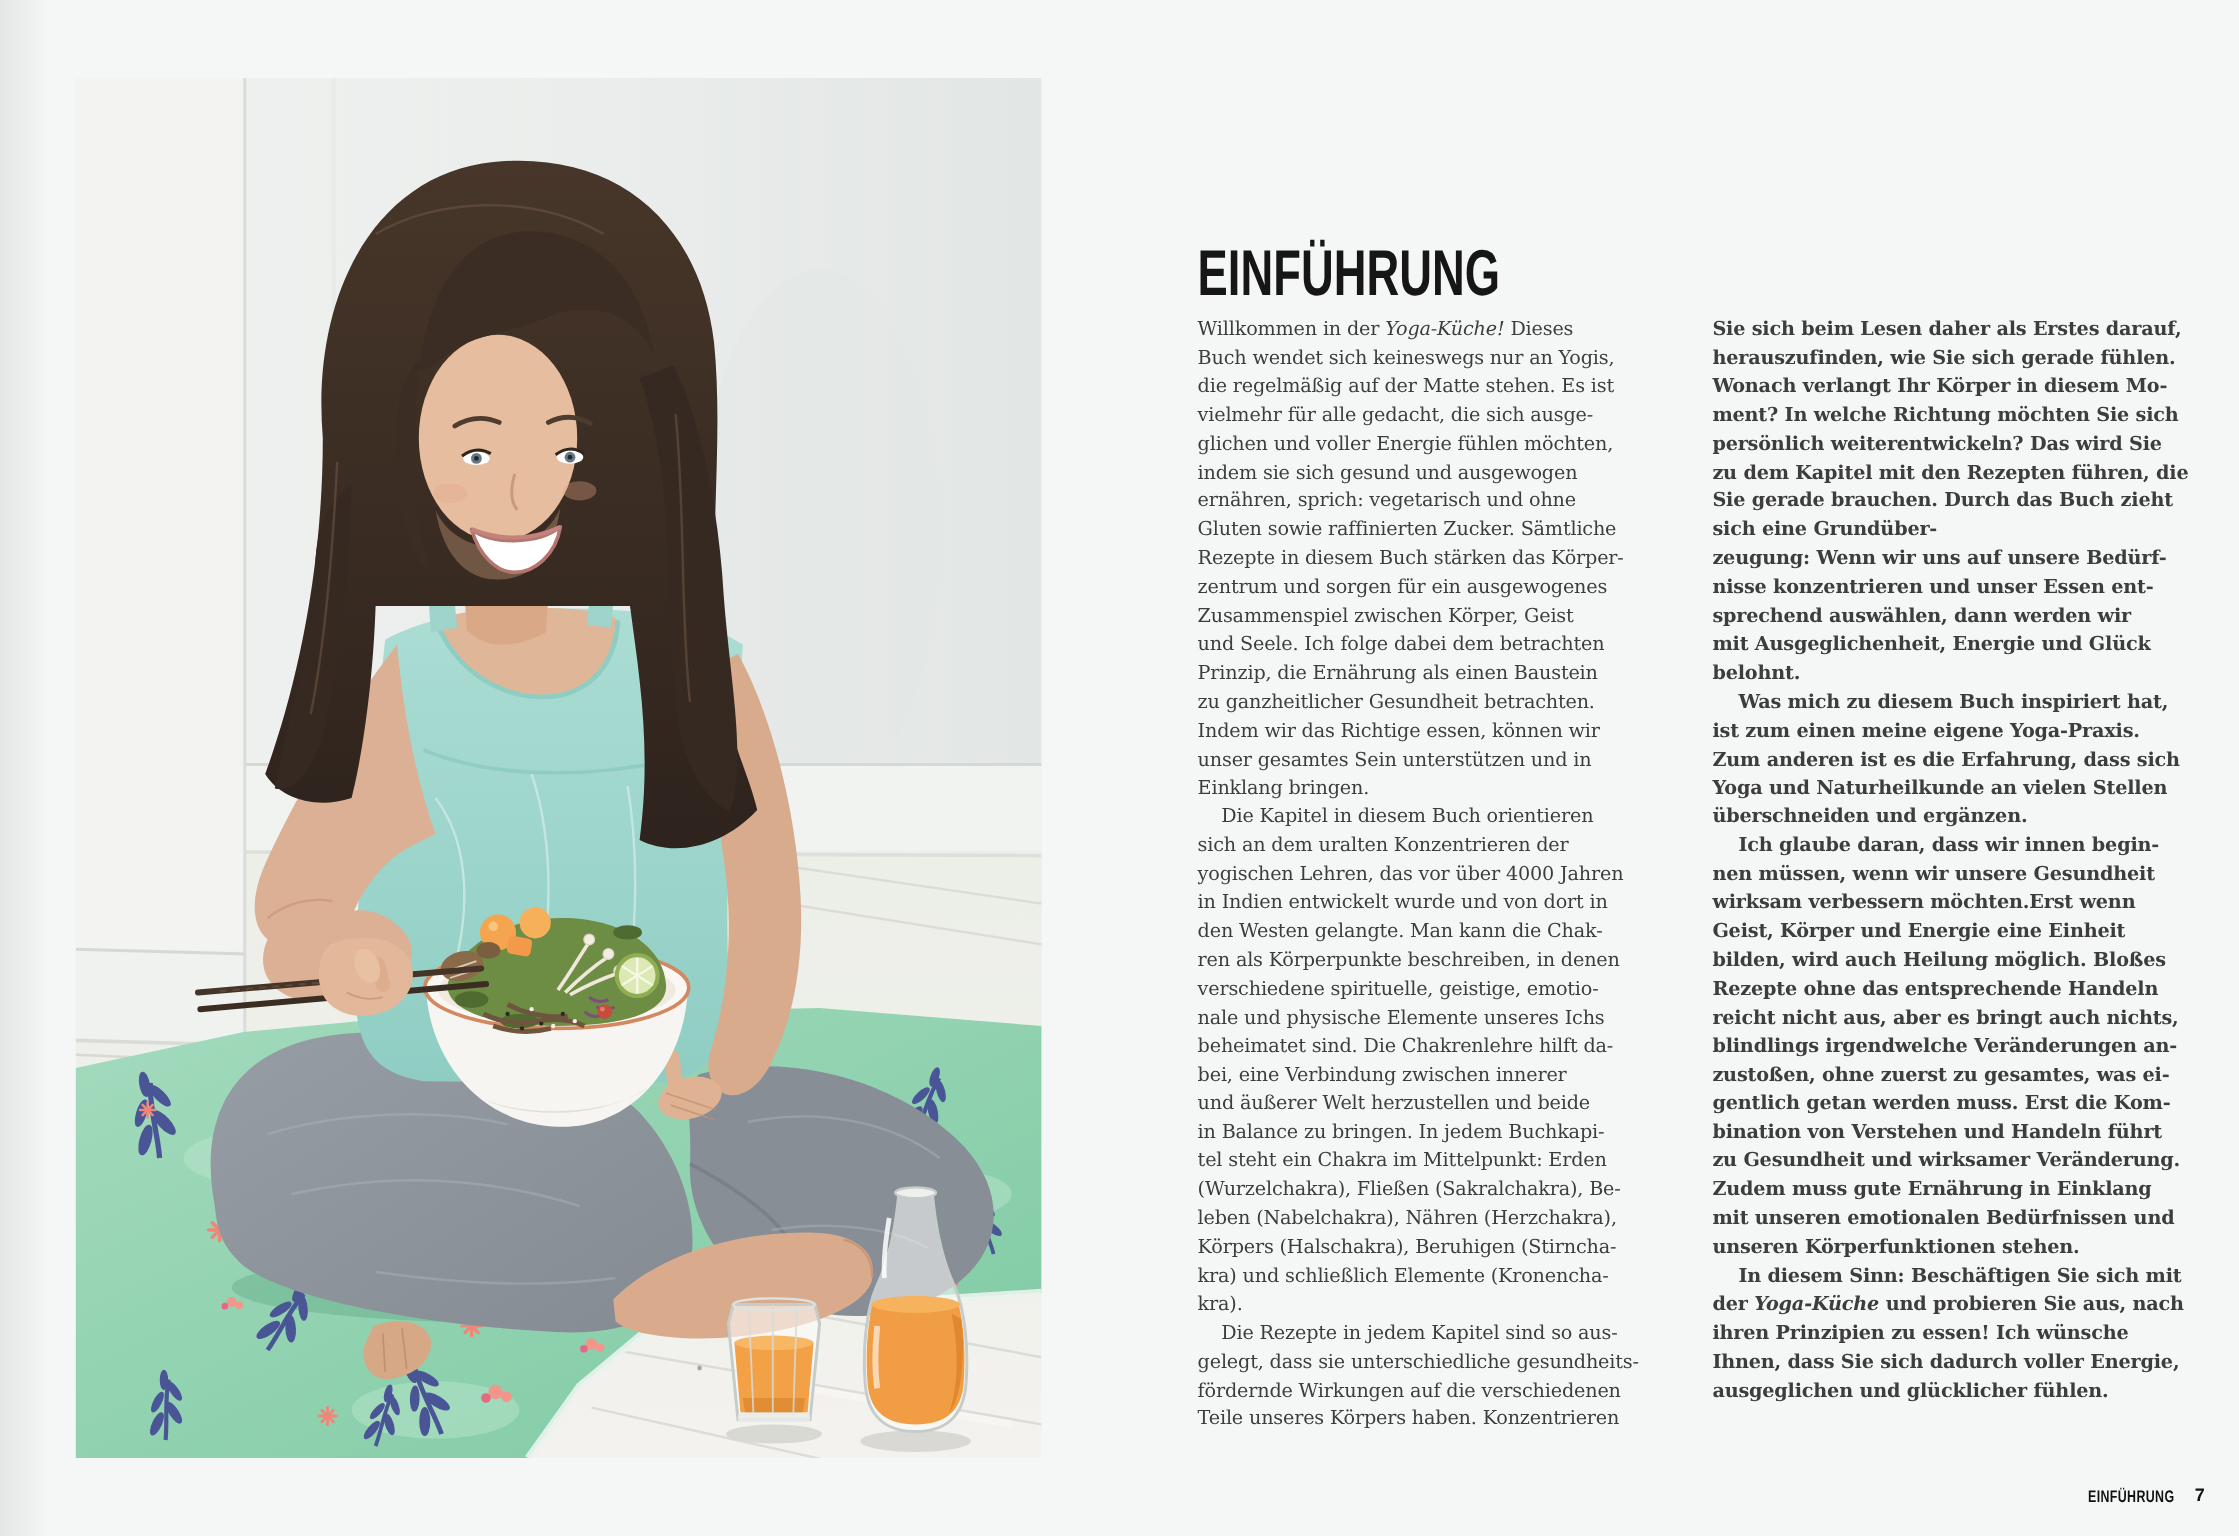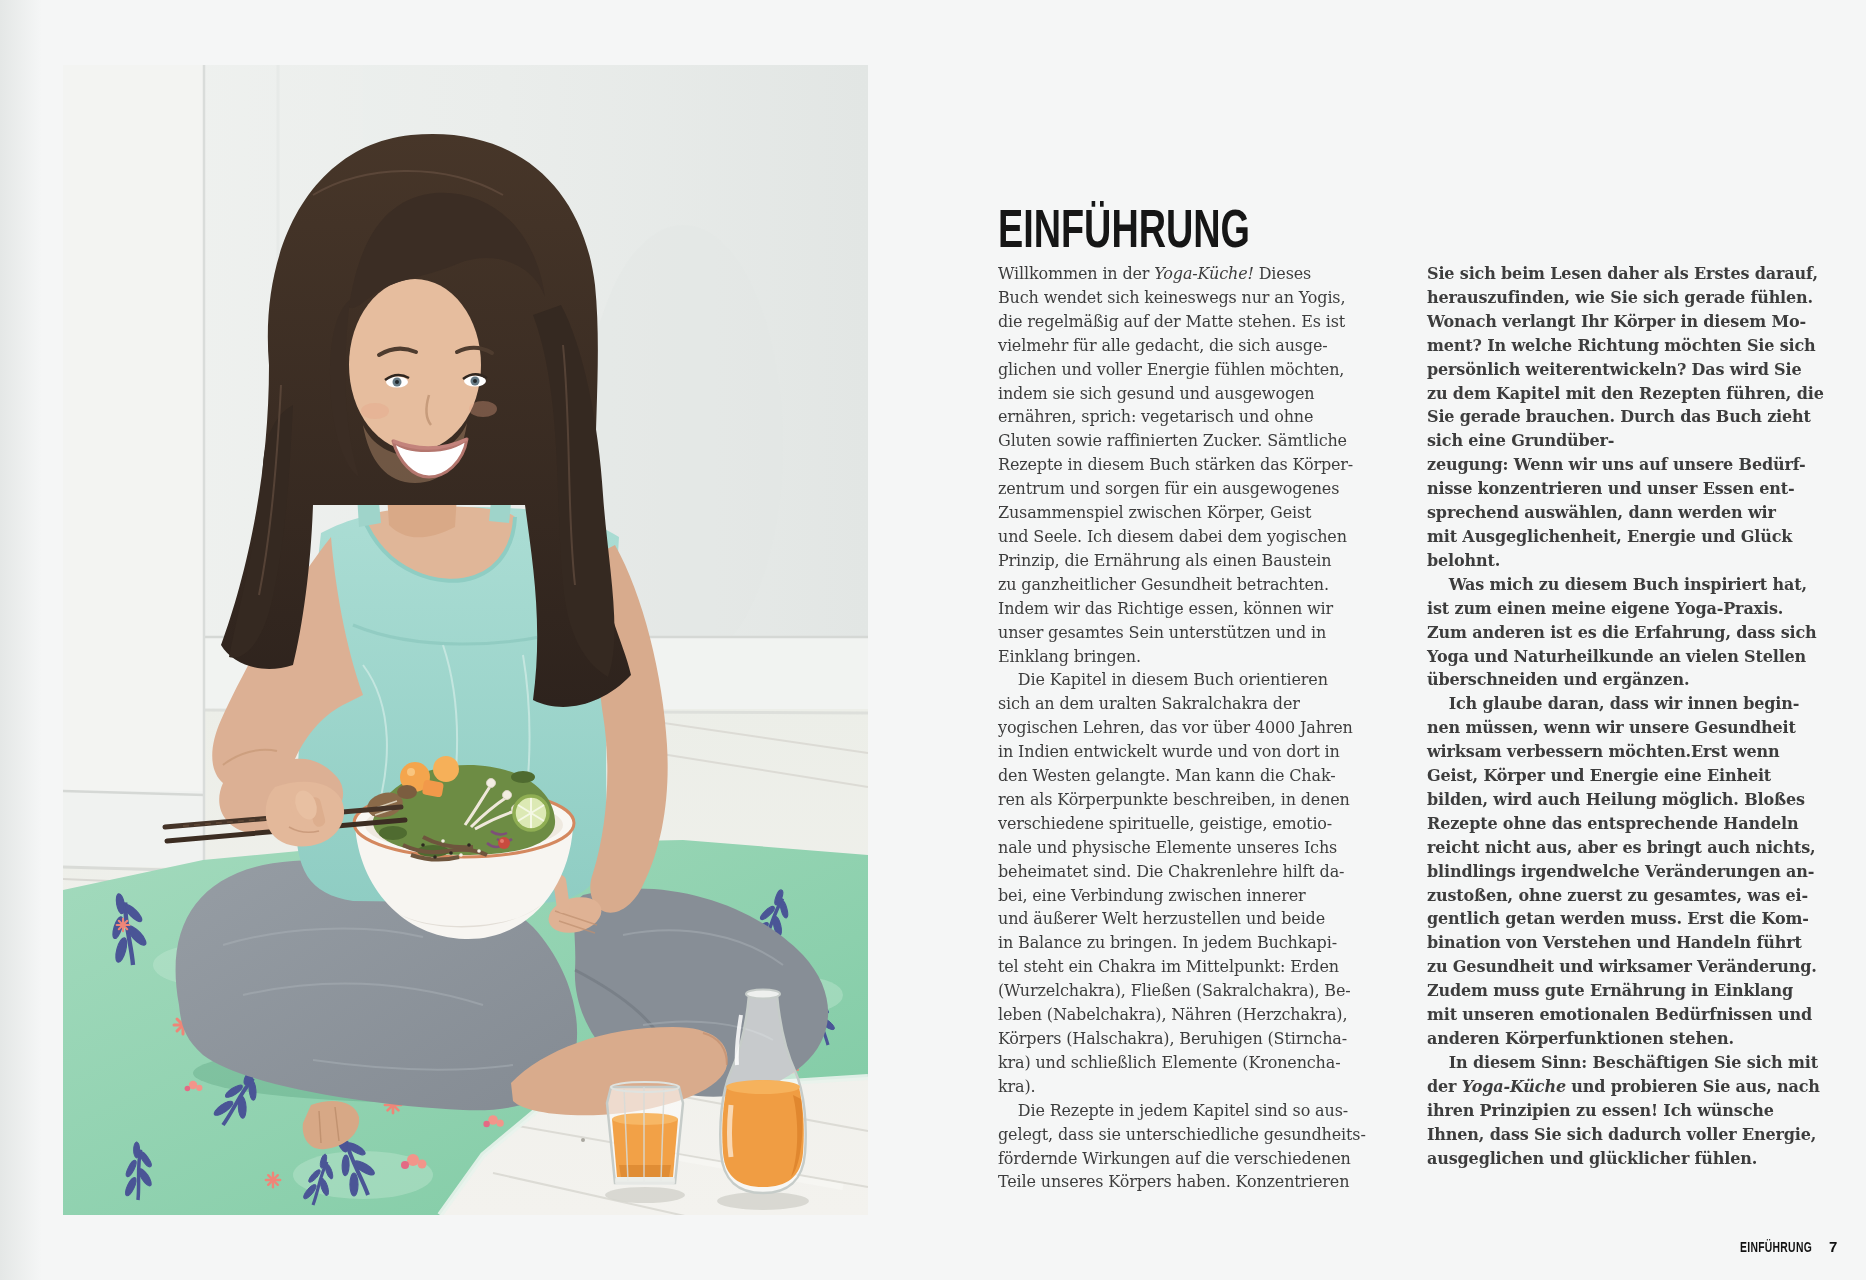--- a/index.html
+++ b/index.html
@@ -387,28 +387,28 @@
     <div class="line"><span>Buch wendet sich keineswegs nur an Yogis,</span></div>
     <div class="line"><span>die regelmäßig auf der Matte stehen. Es ist</span></div>
     <div class="line"><span>vielmehr für alle gedacht, die sich ausge-</span></div>
     <div class="line"><span>glichen und voller Energie fühlen möchten,</span></div>
     <div class="line"><span>indem sie sich gesund und ausgewogen</span></div>
     <div class="line"><span>ernähren, sprich: vegetarisch und ohne</span></div>
     <div class="line"><span>Gluten sowie raffinierten Zucker. Sämtliche</span></div>
     <div class="line"><span>Rezepte in diesem Buch stärken das Körper-</span></div>
     <div class="line"><span>zentrum und sorgen für ein ausgewogenes</span></div>
     <div class="line"><span>Zusammenspiel zwischen Körper, Geist</span></div>
-    <div class="line"><span>und Seele. Ich diesem dabei dem yogischen</span></div>
+    <div class="line"><span>und Seele. Ich folge dabei dem betrachten</span></div>
     <div class="line"><span>Prinzip, die Ernährung als einen Baustein</span></div>
     <div class="line"><span>zu ganzheitlicher Gesundheit betrachten.</span></div>
     <div class="line"><span>Indem wir das Richtige essen, können wir</span></div>
     <div class="line"><span>unser gesamtes Sein unterstützen und in</span></div>
     <div class="line"><span>Einklang bringen.</span></div>
     <div class="line"><span>    Die Kapitel in diesem Buch orientieren</span></div>
-    <div class="line"><span>sich an dem uralten Sakralchakra der</span></div>
+    <div class="line"><span>sich an dem uralten Konzentrieren der</span></div>
     <div class="line"><span>yogischen Lehren, das vor über 4000 Jahren</span></div>
     <div class="line"><span>in Indien entwickelt wurde und von dort in</span></div>
     <div class="line"><span>den Westen gelangte. Man kann die Chak-</span></div>
     <div class="line"><span>ren als Körperpunkte beschreiben, in denen</span></div>
     <div class="line"><span>verschiedene spirituelle, geistige, emotio-</span></div>
     <div class="line"><span>nale und physische Elemente unseres Ichs</span></div>
     <div class="line"><span>beheimatet sind. Die Chakrenlehre hilft da-</span></div>
     <div class="line"><span>bei, eine Verbindung zwischen innerer</span></div>
     <div class="line"><span>und äußerer Welt herzustellen und beide</span></div>
     <div class="line"><span>in Balance zu bringen. In jedem Buchkapi-</span></div>
@@ -449,21 +449,21 @@
     <div class="line"><span>bilden, wird auch Heilung möglich. Bloßes</span></div>
     <div class="line"><span>Rezepte ohne das entsprechende Handeln</span></div>
     <div class="line"><span>reicht nicht aus, aber es bringt auch nichts,</span></div>
     <div class="line"><span>blindlings irgendwelche Veränderungen an-</span></div>
     <div class="line"><span>zustoßen, ohne zuerst zu gesamtes, was ei-</span></div>
     <div class="line"><span>gentlich getan werden muss. Erst die Kom-</span></div>
     <div class="line"><span>bination von Verstehen und Handeln führt</span></div>
     <div class="line"><span>zu Gesundheit und wirksamer Veränderung.</span></div>
     <div class="line"><span>Zudem muss gute Ernährung in Einklang</span></div>
     <div class="line"><span>mit unseren emotionalen Bedürfnissen und</span></div>
-    <div class="line"><span>anderen Körperfunktionen stehen.</span></div>
+    <div class="line"><span>unseren Körperfunktionen stehen.</span></div>
     <div class="line"><span>    In diesem Sinn: Beschäftigen Sie sich mit</span></div>
     <div class="line"><span>der </span><span class="it">Yoga-Küche</span><span> und probieren Sie aus, nach</span></div>
     <div class="line"><span>ihren Prinzipien zu essen! Ich wünsche</span></div>
     <div class="line"><span>Ihnen, dass Sie sich dadurch voller Energie,</span></div>
     <div class="line"><span>ausgeglichen und glücklicher fühlen.</span></div>
   </div>
 
 <div class="footer-label">EINFÜHRUNG</div>
 <div class="footer-page">7</div>
 

